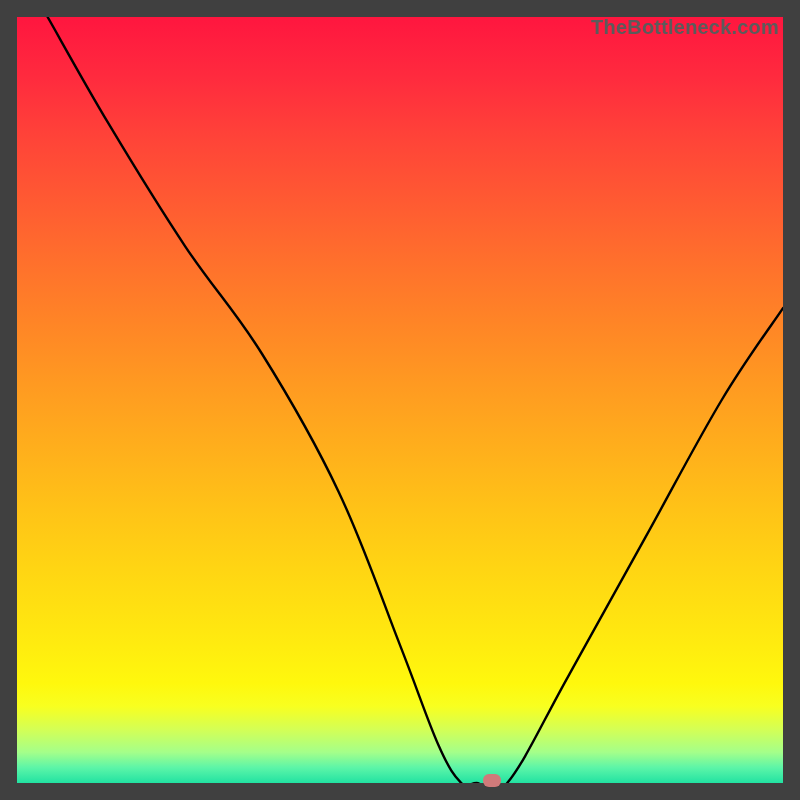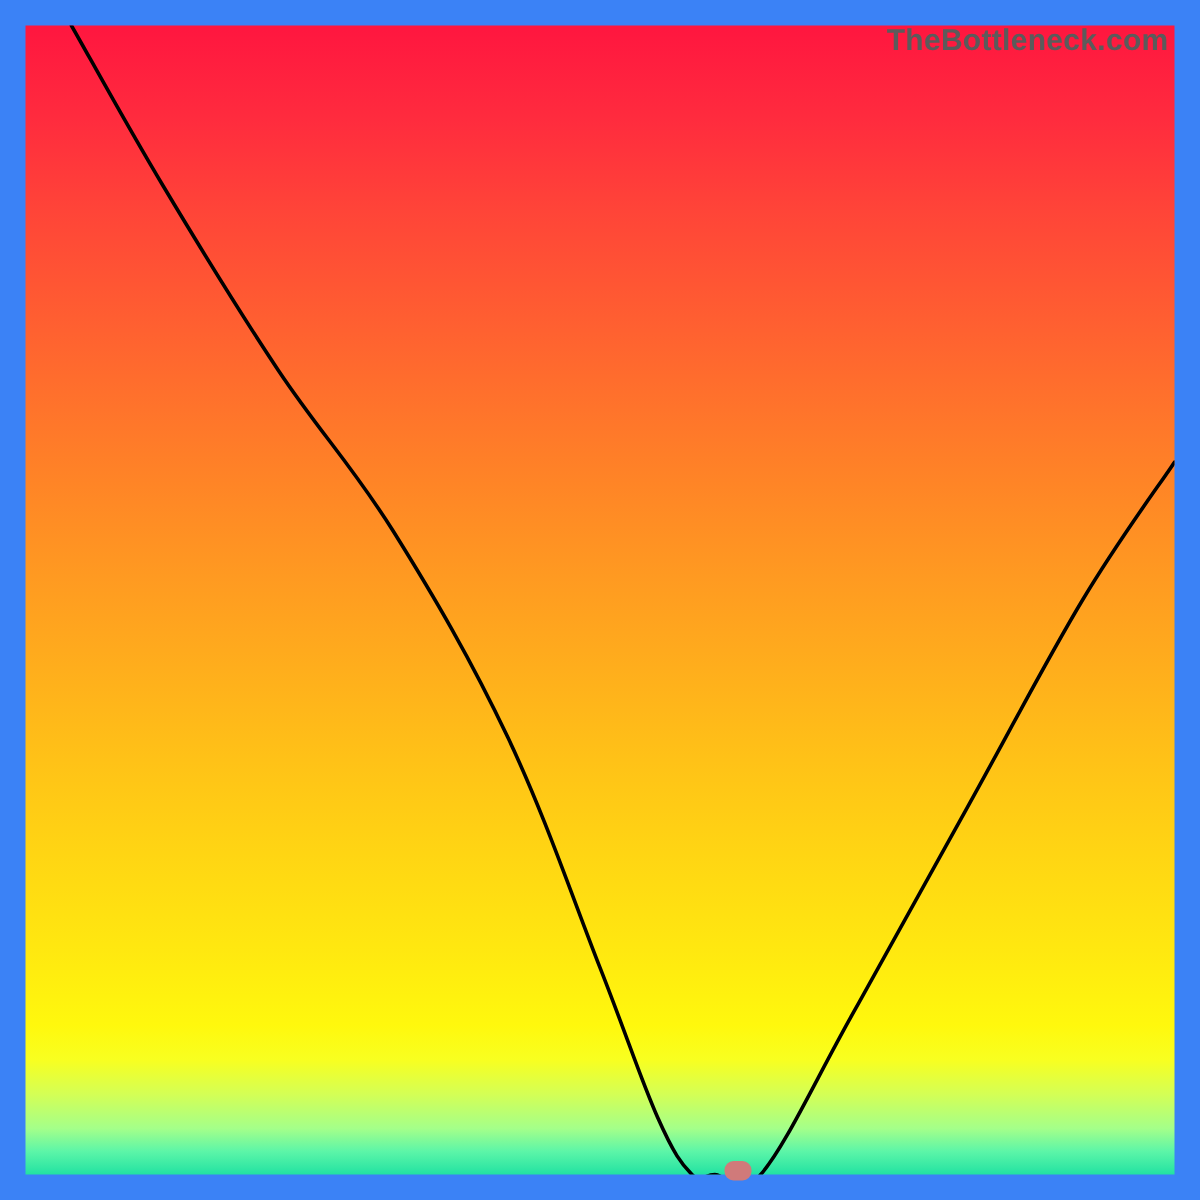--- a/index.html
+++ b/index.html
@@ -1,21 +1,21 @@
 <!DOCTYPE html>
 <html><head>
 <meta charset="utf-8">
 <style>
   * { margin: 0; padding: 0; box-sizing: border-box; }
   html, body { width: 800px; height: 800px; background: #000; overflow: hidden; }
   .frame {
     position: relative;
     width: 800px;
     height: 800px;
-    background: #3b82f6;
+    background: #404040;
   }
   .plot-area {
     position: absolute;
     left: 17px;
     top: 17px;
     width: 766px;
     height: 766px;
     background: linear-gradient(to bottom,
       #ff163f 0%,
       #ff2b3e 8%,

